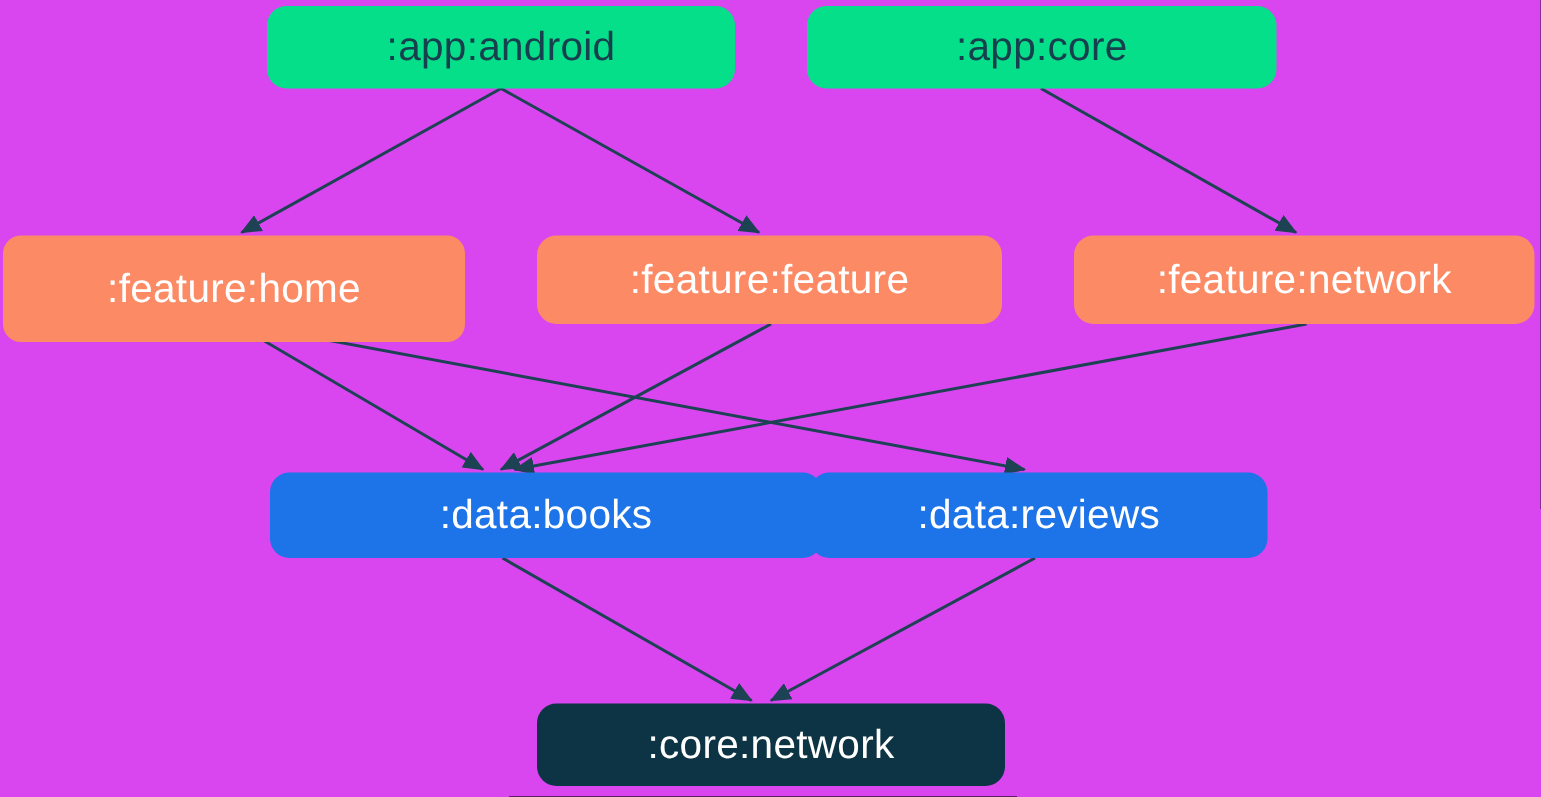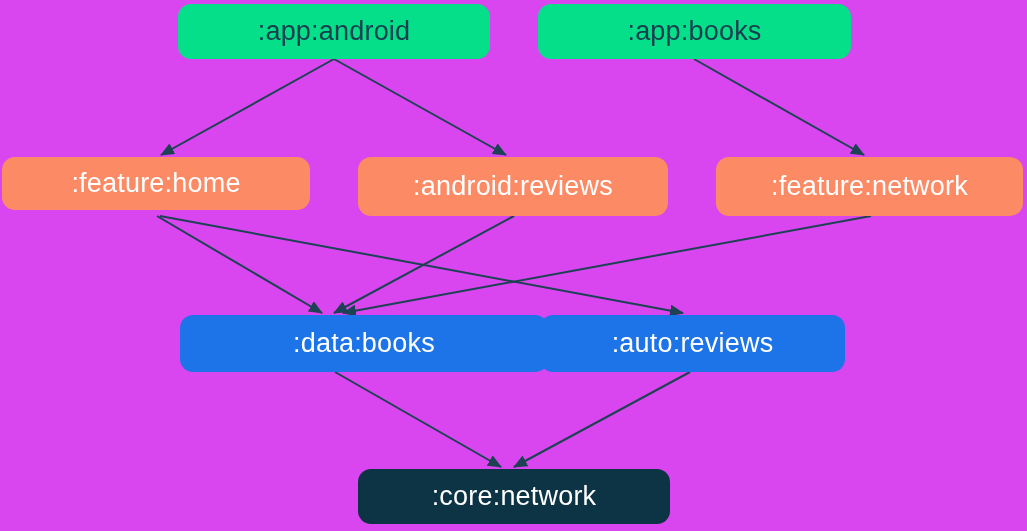--- a/index.html
+++ b/index.html
@@ -56,34 +56,34 @@
         <line x1="871" y1="216" x2="343" y2="313" stroke="#1C4254" stroke-width="2" marker-end="url(#arrowhead)"></line>
         <line x1="335" y1="372" x2="501" y2="467" stroke="#1C4254" stroke-width="2" marker-end="url(#arrowhead)"></line>
         <line x1="690" y1="372" x2="514" y2="467" stroke="#1C4254" stroke-width="2" marker-end="url(#arrowhead)"></line>
       </g>
   </svg>
   <div id="nodes-layer">
       <div class="node" style="left: 178px; top: 4px; width: 312px; height: 55px; background: rgb(5, 223, 138); color: rgb(23, 64, 79);">
         <span>:app:android</span>
       </div>
       <div class="node" style="left: 538px; top: 4px; width: 313px; height: 55px; background: rgb(5, 223, 138); color: rgb(23, 64, 79);">
-        <span>:app:books</span>
+        <span>:app:core</span>
       </div>
-      <div class="node" style="left: 2px; top: 157px; width: 308px; height: 53px; background: rgb(252, 138, 101); color: rgb(255, 255, 255);">
+      <div class="node" style="left: 2px; top: 157px; width: 308px; height: 71px; background: rgb(252, 138, 101); color: rgb(255, 255, 255); border-radius: 12px;">
         <span>:feature:home</span>
       </div>
       <div class="node" style="left: 358px; top: 157px; width: 310px; height: 59px; background: rgb(252, 138, 101); color: rgb(255, 255, 255);">
-        <span>:android:reviews</span>
+        <span>:feature:feature</span>
       </div>
       <div class="node" style="left: 716px; top: 157px; width: 307px; height: 59px; background: rgb(252, 138, 101); color: rgb(255, 255, 255);">
         <span>:feature:network</span>
       </div>
       <div class="node" style="left: 180px; top: 315px; width: 368px; height: 57px; background: rgb(29, 115, 232); color: rgb(255, 255, 255);">
         <span>:data:books</span>
       </div>
       <div class="node" style="left: 540px; top: 315px; width: 305px; height: 57px; background: rgb(29, 115, 232); color: rgb(255, 255, 255);">
-        <span>:auto:reviews</span>
+        <span>:data:reviews</span>
       </div>
       <div class="node" style="left: 358px; top: 469px; width: 312px; height: 55px; background: rgb(12, 52, 68); color: rgb(255, 255, 255);">
         <span>:core:network</span>
       </div>
     </div>
 </div>
 
 </body></html>

